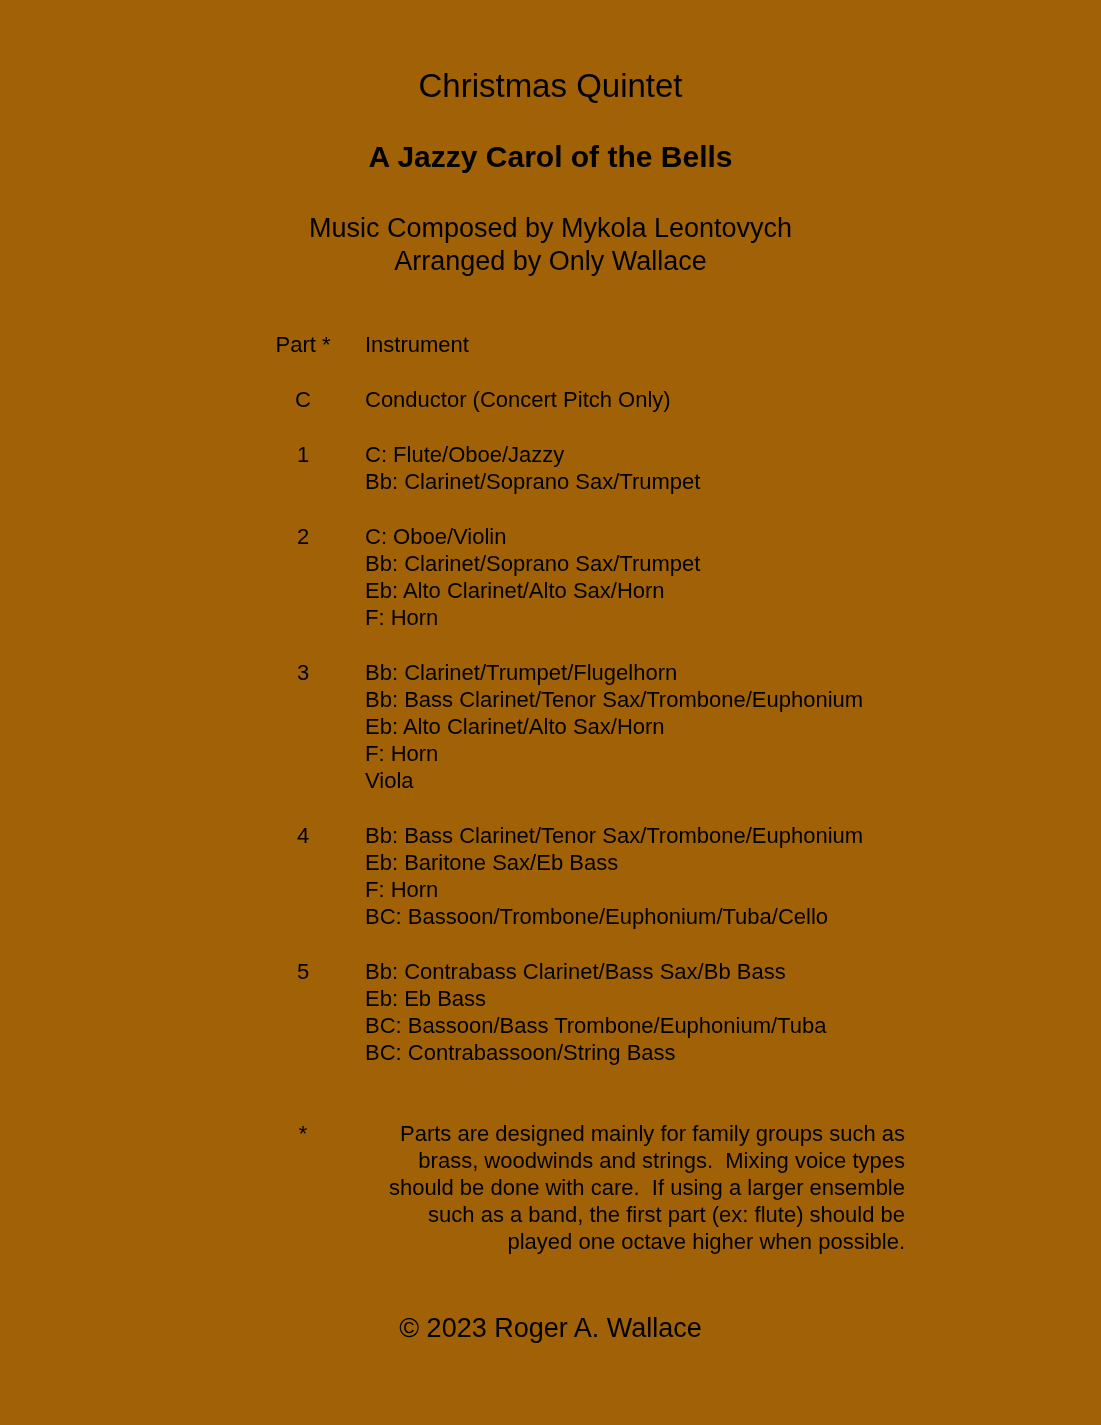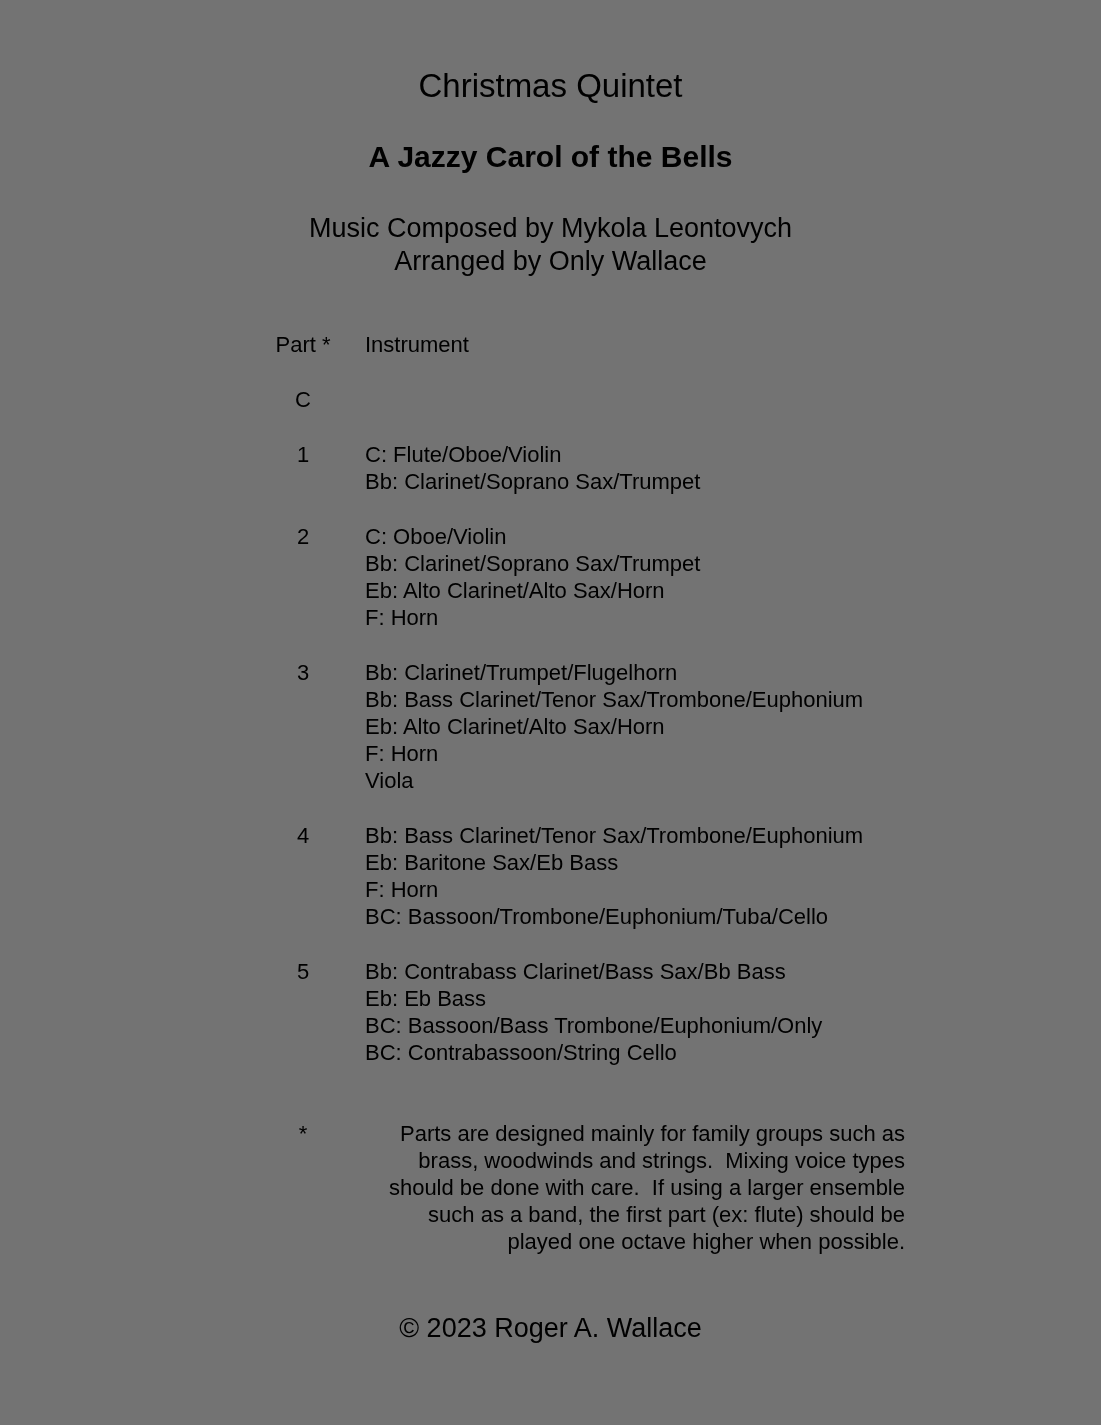--- a/index.html
+++ b/index.html
@@ -4,21 +4,21 @@
 <style>
   html, body {
     margin: 0;
     padding: 0;
     background: #ffffff;
   }
   .page {
     position: relative;
     width: 1101px;
     height: 1425px;
-    background: #737373;
+    background: #a16207;
     color: #000000;
     font-family: "Liberation Sans", sans-serif;
     overflow: hidden;
   }
   .doc-header {
     text-align: center;
     padding-top: 68px;
   }
   .series-title {
     font-size: 33px;
@@ -89,26 +89,29 @@
 
   <div class="parts-table">
     <div class="row header-row">
       <div class="part-col">Part *</div>
       <div class="inst-col">Instrument</div>
     </div>
 
     <div id="rows">
   <div class="row part-row">
     <div class="part-col">C</div>
+    <div class="inst-col">
+            <div>Conductor (Concert Pitch Only)</div>
+          </div>
   </div>
 
   <div class="row part-row">
     <div class="part-col">1</div>
     <div class="inst-col">
-            <div>C: Flute/Oboe/Violin</div>
+            <div>C: Flute/Oboe/Jazzy</div>
             <div>Bb: Clarinet/Soprano Sax/Trumpet</div>
           </div>
   </div>
 
   <div class="row part-row">
     <div class="part-col">2</div>
     <div class="inst-col">
             <div>C: Oboe/Violin</div>
             <div>Bb: Clarinet/Soprano Sax/Trumpet</div>
             <div>Eb: Alto Clarinet/Alto Sax/Horn</div>
@@ -135,22 +138,22 @@
             <div>F: Horn</div>
             <div>BC: Bassoon/Trombone/Euphonium/Tuba/Cello</div>
           </div>
   </div>
 
   <div class="row part-row">
     <div class="part-col">5</div>
     <div class="inst-col">
             <div>Bb: Contrabass Clarinet/Bass Sax/Bb Bass</div>
             <div>Eb: Eb Bass</div>
-            <div>BC: Bassoon/Bass Trombone/Euphonium/Only</div>
-            <div>BC: Contrabassoon/String Cello</div>
+            <div>BC: Bassoon/Bass Trombone/Euphonium/Tuba</div>
+            <div>BC: Contrabassoon/String Bass</div>
           </div>
   </div>
 </div>
 
     <div class="row footnote-row">
       <div class="part-col">*</div>
       <div class="inst-col footnote-text">Parts are designed mainly for family groups such as brass, woodwinds and strings.  Mixing voice types should be done with care.  If using a larger ensemble such as a band, the first part (ex: flute) should be played one octave higher when possible.</div>
     </div>
   </div>
 

